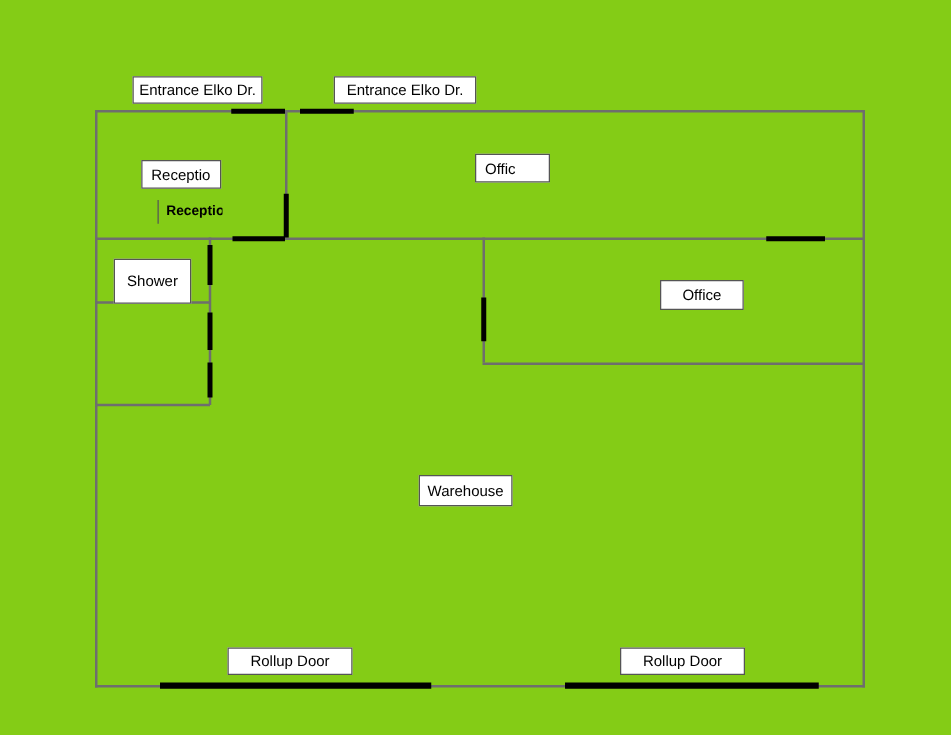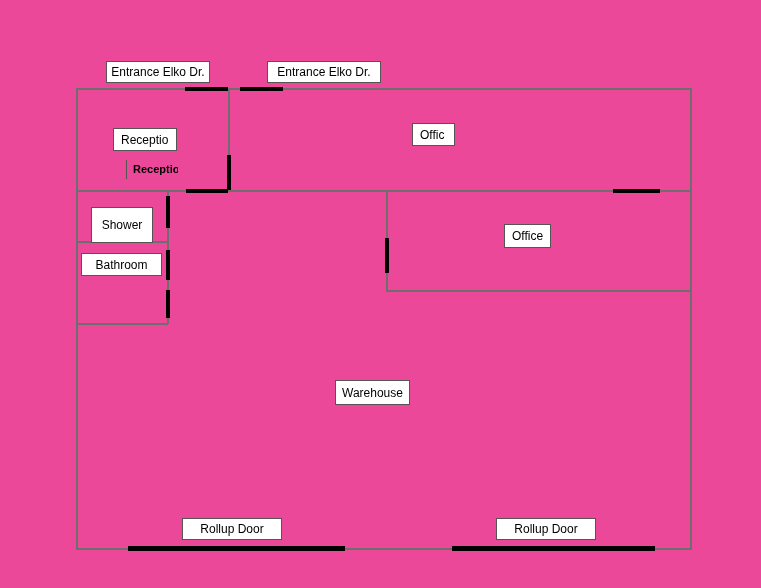--- a/index.html
+++ b/index.html
@@ -7,21 +7,21 @@
     padding: 0;
     background: #ffffff;
   }
   body {
     font-family: "Liberation Sans", sans-serif;
   }
   #canvas {
     position: relative;
     width: 761px;
     height: 588px;
-    background: #ec4899;
+    background: #84cc16;
     overflow: hidden;
   }
 
   
   .wall-h {
     position: absolute;
     background: #6e6e6e;
     height: 2px;
   }
   .wall-v {
@@ -116,27 +116,26 @@
   <div class="door-h thick" style="left:452px; top:546px; width:203px;"></div>
 
   <div class="label" style="left:106px; top:61px; width:104px; height:22px;">Entrance Elko Dr.</div>
 
   <div class="label" style="left:267px; top:61px; width:114px; height:22px;">Entrance Elko Dr.</div>
 
   <div class="label clipped" style="left:113px; top:128px; width:64px; height:23px;">Receptio</div>
 
   <div class="label caption" style="left:126px; top:160px; width:52px; height:19px;">Reception</div>
 
-  <div class="label clipped" style="left:412px; top:123px; width:43px; height:23px;">Offic</div>
+  <div class="label clipped" style="left:380px; top:123px; width:60px; height:23px;">Offic</div>
 
-  <div class="label" style="left:504px; top:224px; width:47px; height:24px;">Office</div>
+  <div class="label" style="left:528px; top:224px; width:67px; height:24px;">Office</div>
 
   <div class="label" style="left:91px; top:207px; width:62px; height:36px;">Shower</div>
 
-  <div class="label" style="left:81px; top:253px; width:81px; height:23px;">Bathroom</div>
 
   <div class="label" style="left:335px; top:380px; width:75px; height:25px;">Warehouse</div>
 
   <div class="label" style="left:182px; top:518px; width:100px; height:22px;">Rollup Door</div>
 
   <div class="label" style="left:496px; top:518px; width:100px; height:22px;">Rollup Door</div>
 
 </div>
 
 </body></html>

